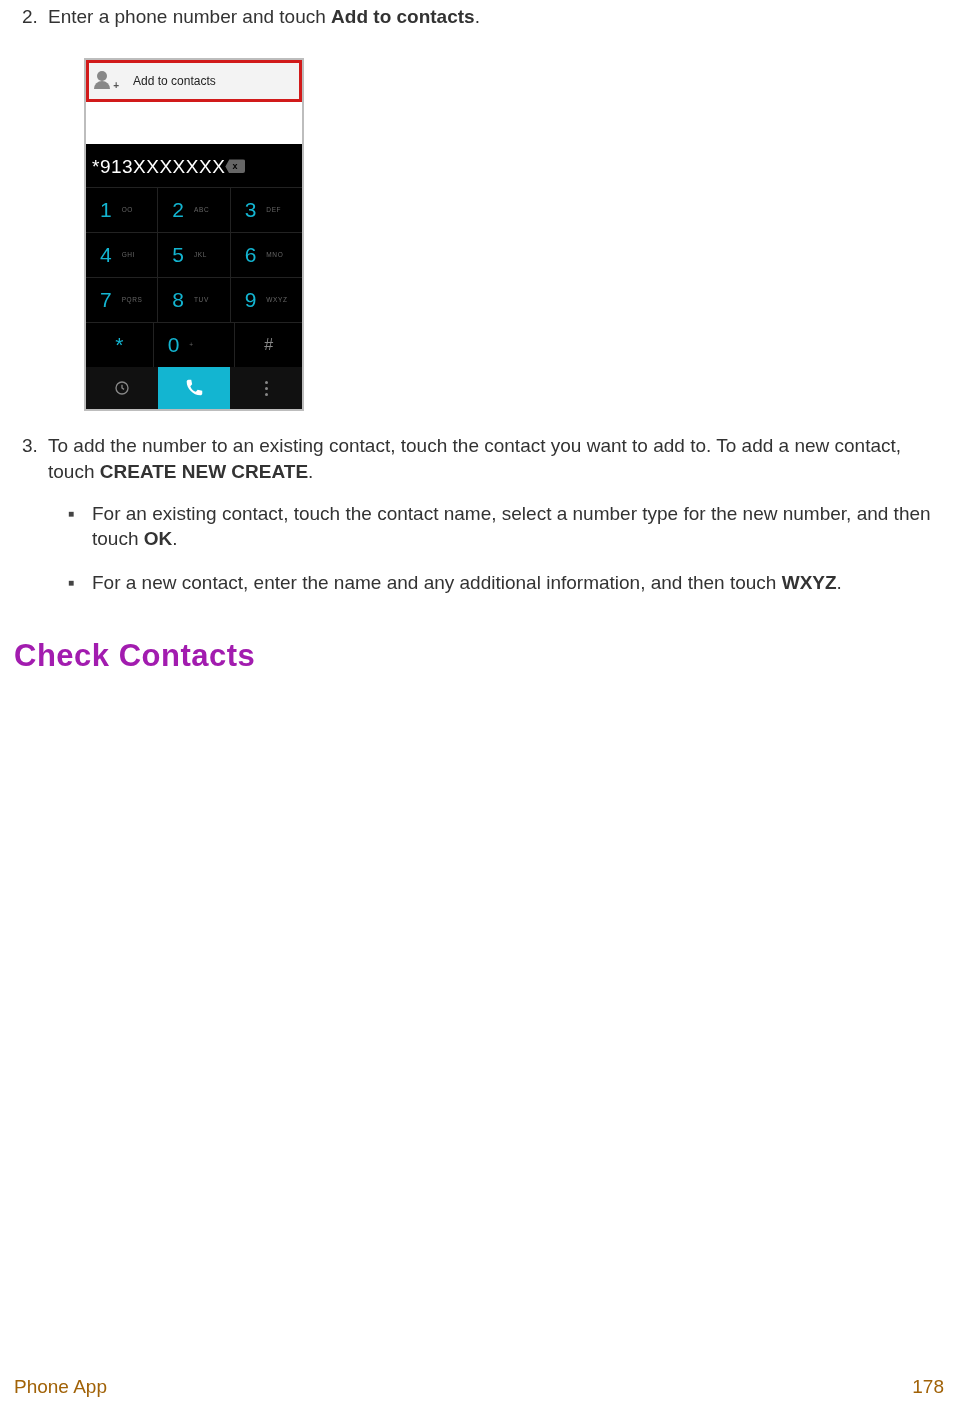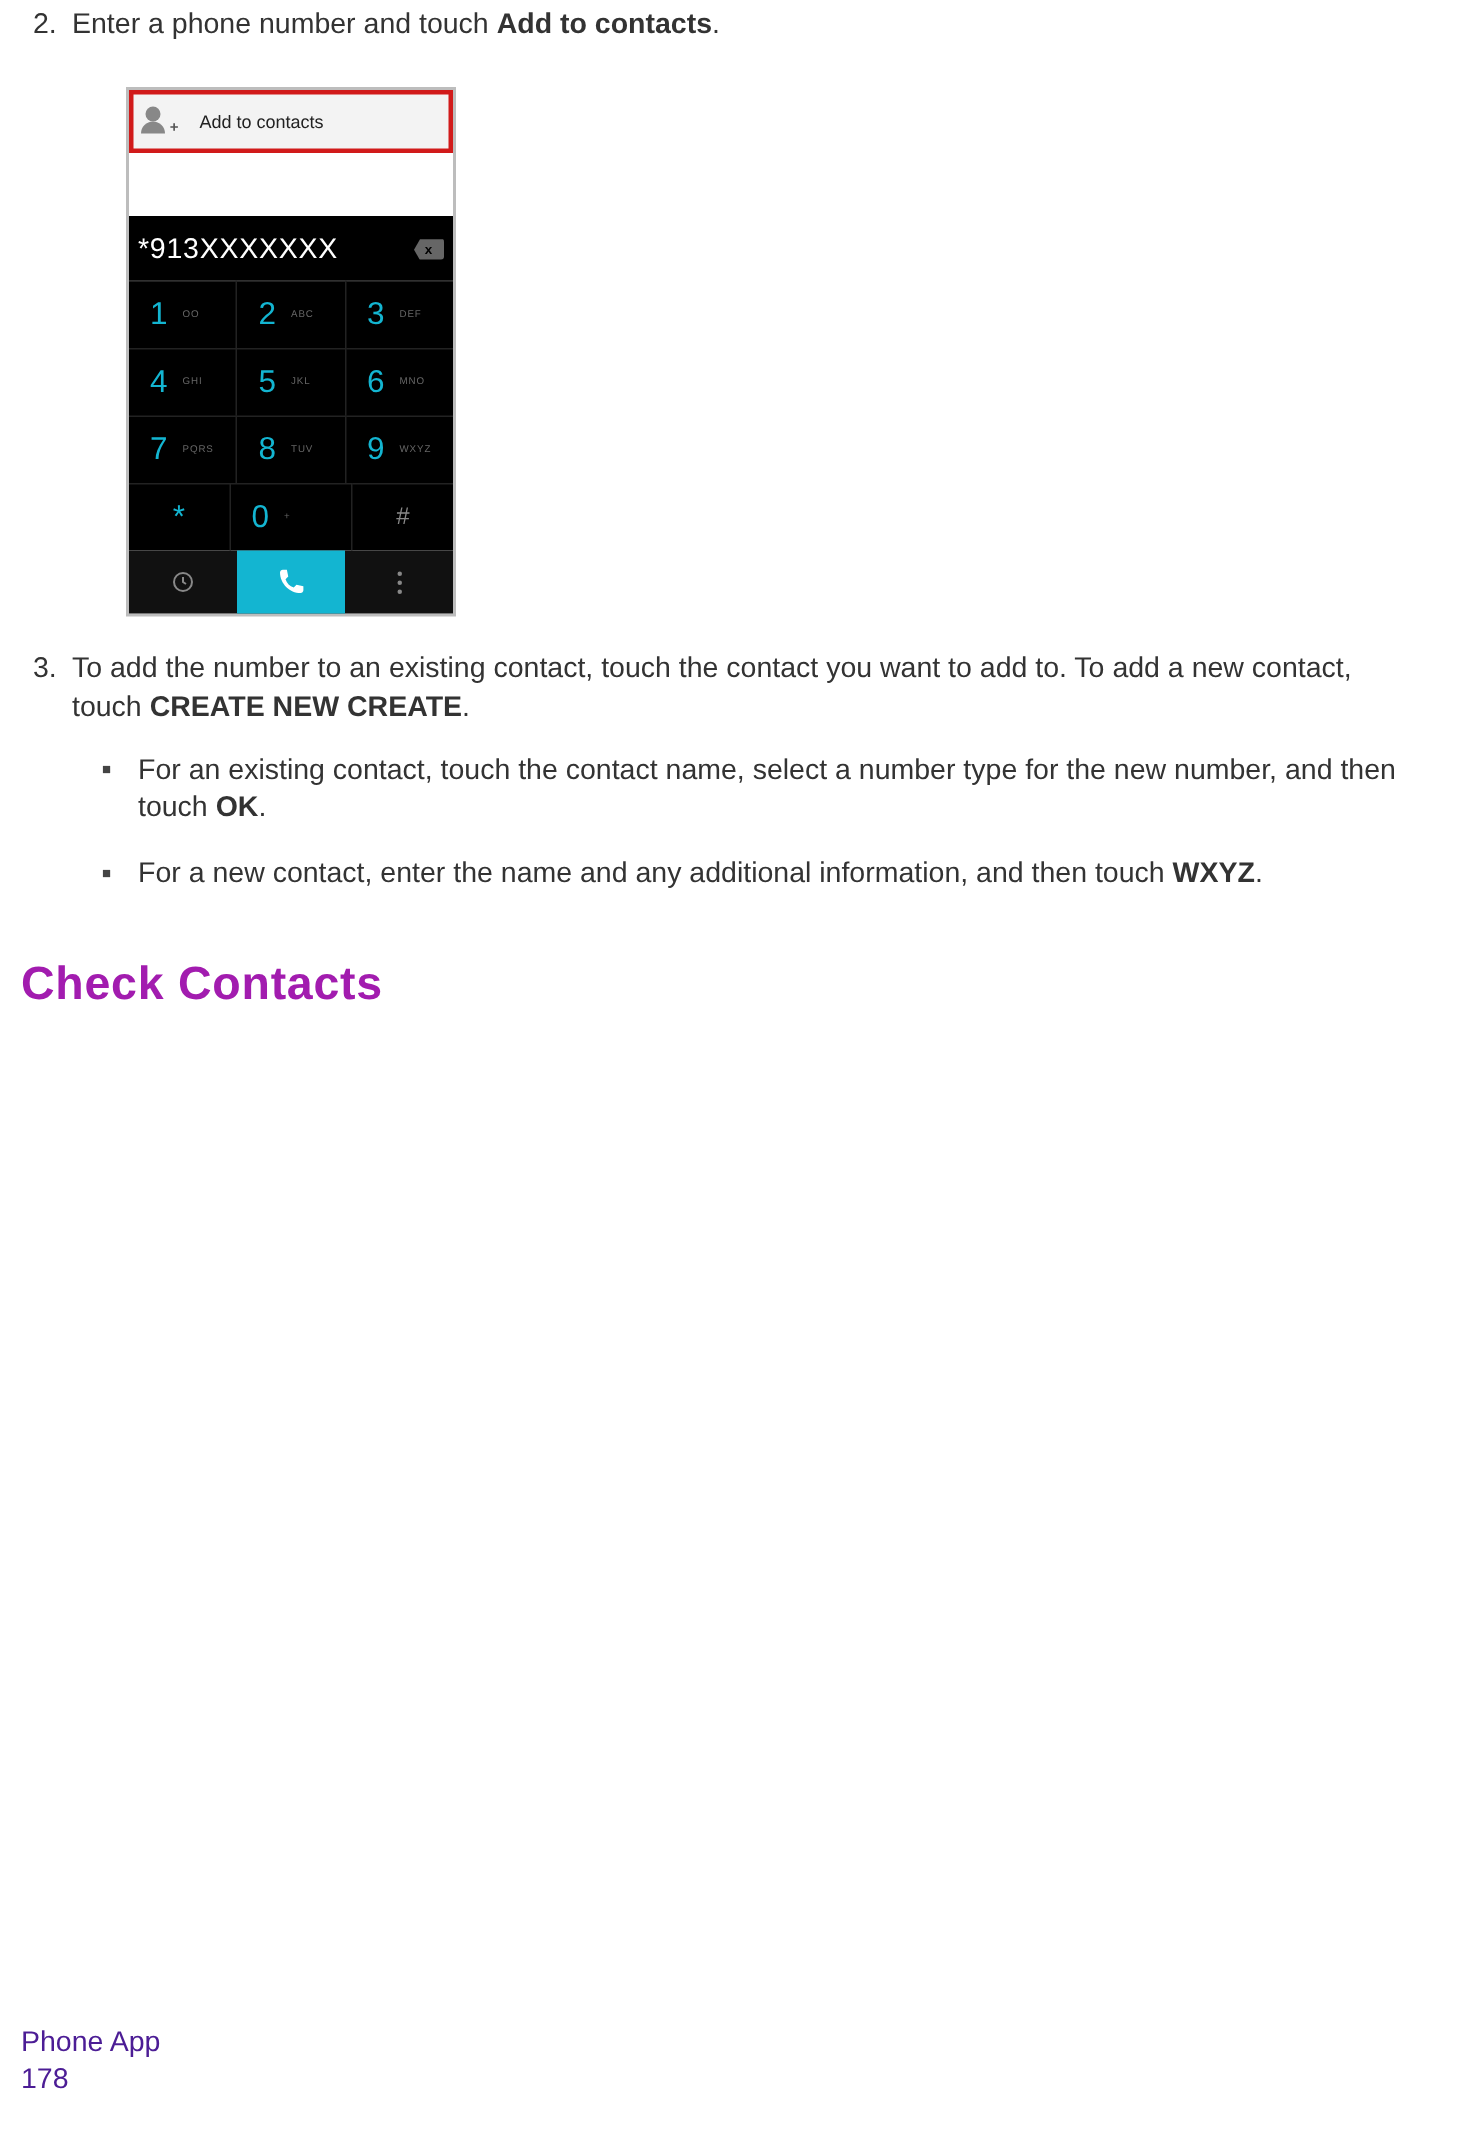--- a/index.html
+++ b/index.html
@@ -61,21 +61,21 @@
     right: -4px; bottom: -2px; font-weight: bold;
   }
   .top-bar-label { font-size: 12px; color: #222; }
 
   .blank-row { background: #fff; height: 42px; }
 
   .num-display {
     background: #000; color: #fff;
     font-size: 19px;
     padding: 10px 6px 8px 6px;
-    display: flex; align-items: center; justify-content: space-between;
+    display: flex; align-items: center; justify-content: flex-start;
     letter-spacing: 0.5px;
   }
   .del-x {
     width: 20px; height: 14px;
     background: #666;
     border-radius: 2px;
     clip-path: polygon(20% 0, 100% 0, 100% 100%, 20% 100%, 0 50%);
     display:flex; align-items:center; justify-content:center;
     font-size:9px; color:#000; font-weight:bold;
   }
@@ -114,22 +114,22 @@
     color: #a21caf;
     margin-top: 22px;
     margin-bottom: 6px;
     letter-spacing: 0.5px;
   }
   .section-desc { font-size:19px; color:#333; }
 
   .footer {
     position:absolute;
     bottom:20px; left:14px; right:30px;
-    display:flex; 
-    font-size:19px; color:#4c1d95;flex-direction:column;
+    display:flex; justify-content:space-between;
+    font-size:19px; color:#a16207;
   }
   .icon-dots { display:flex; flex-direction:column; gap:3px; }
   .icon-dots span{ width:3px;height:3px;background:#888;border-radius:50%;}
 </style>
 </head>
 <body>
 
 <div class="content">
 
   <ol class="steps">

